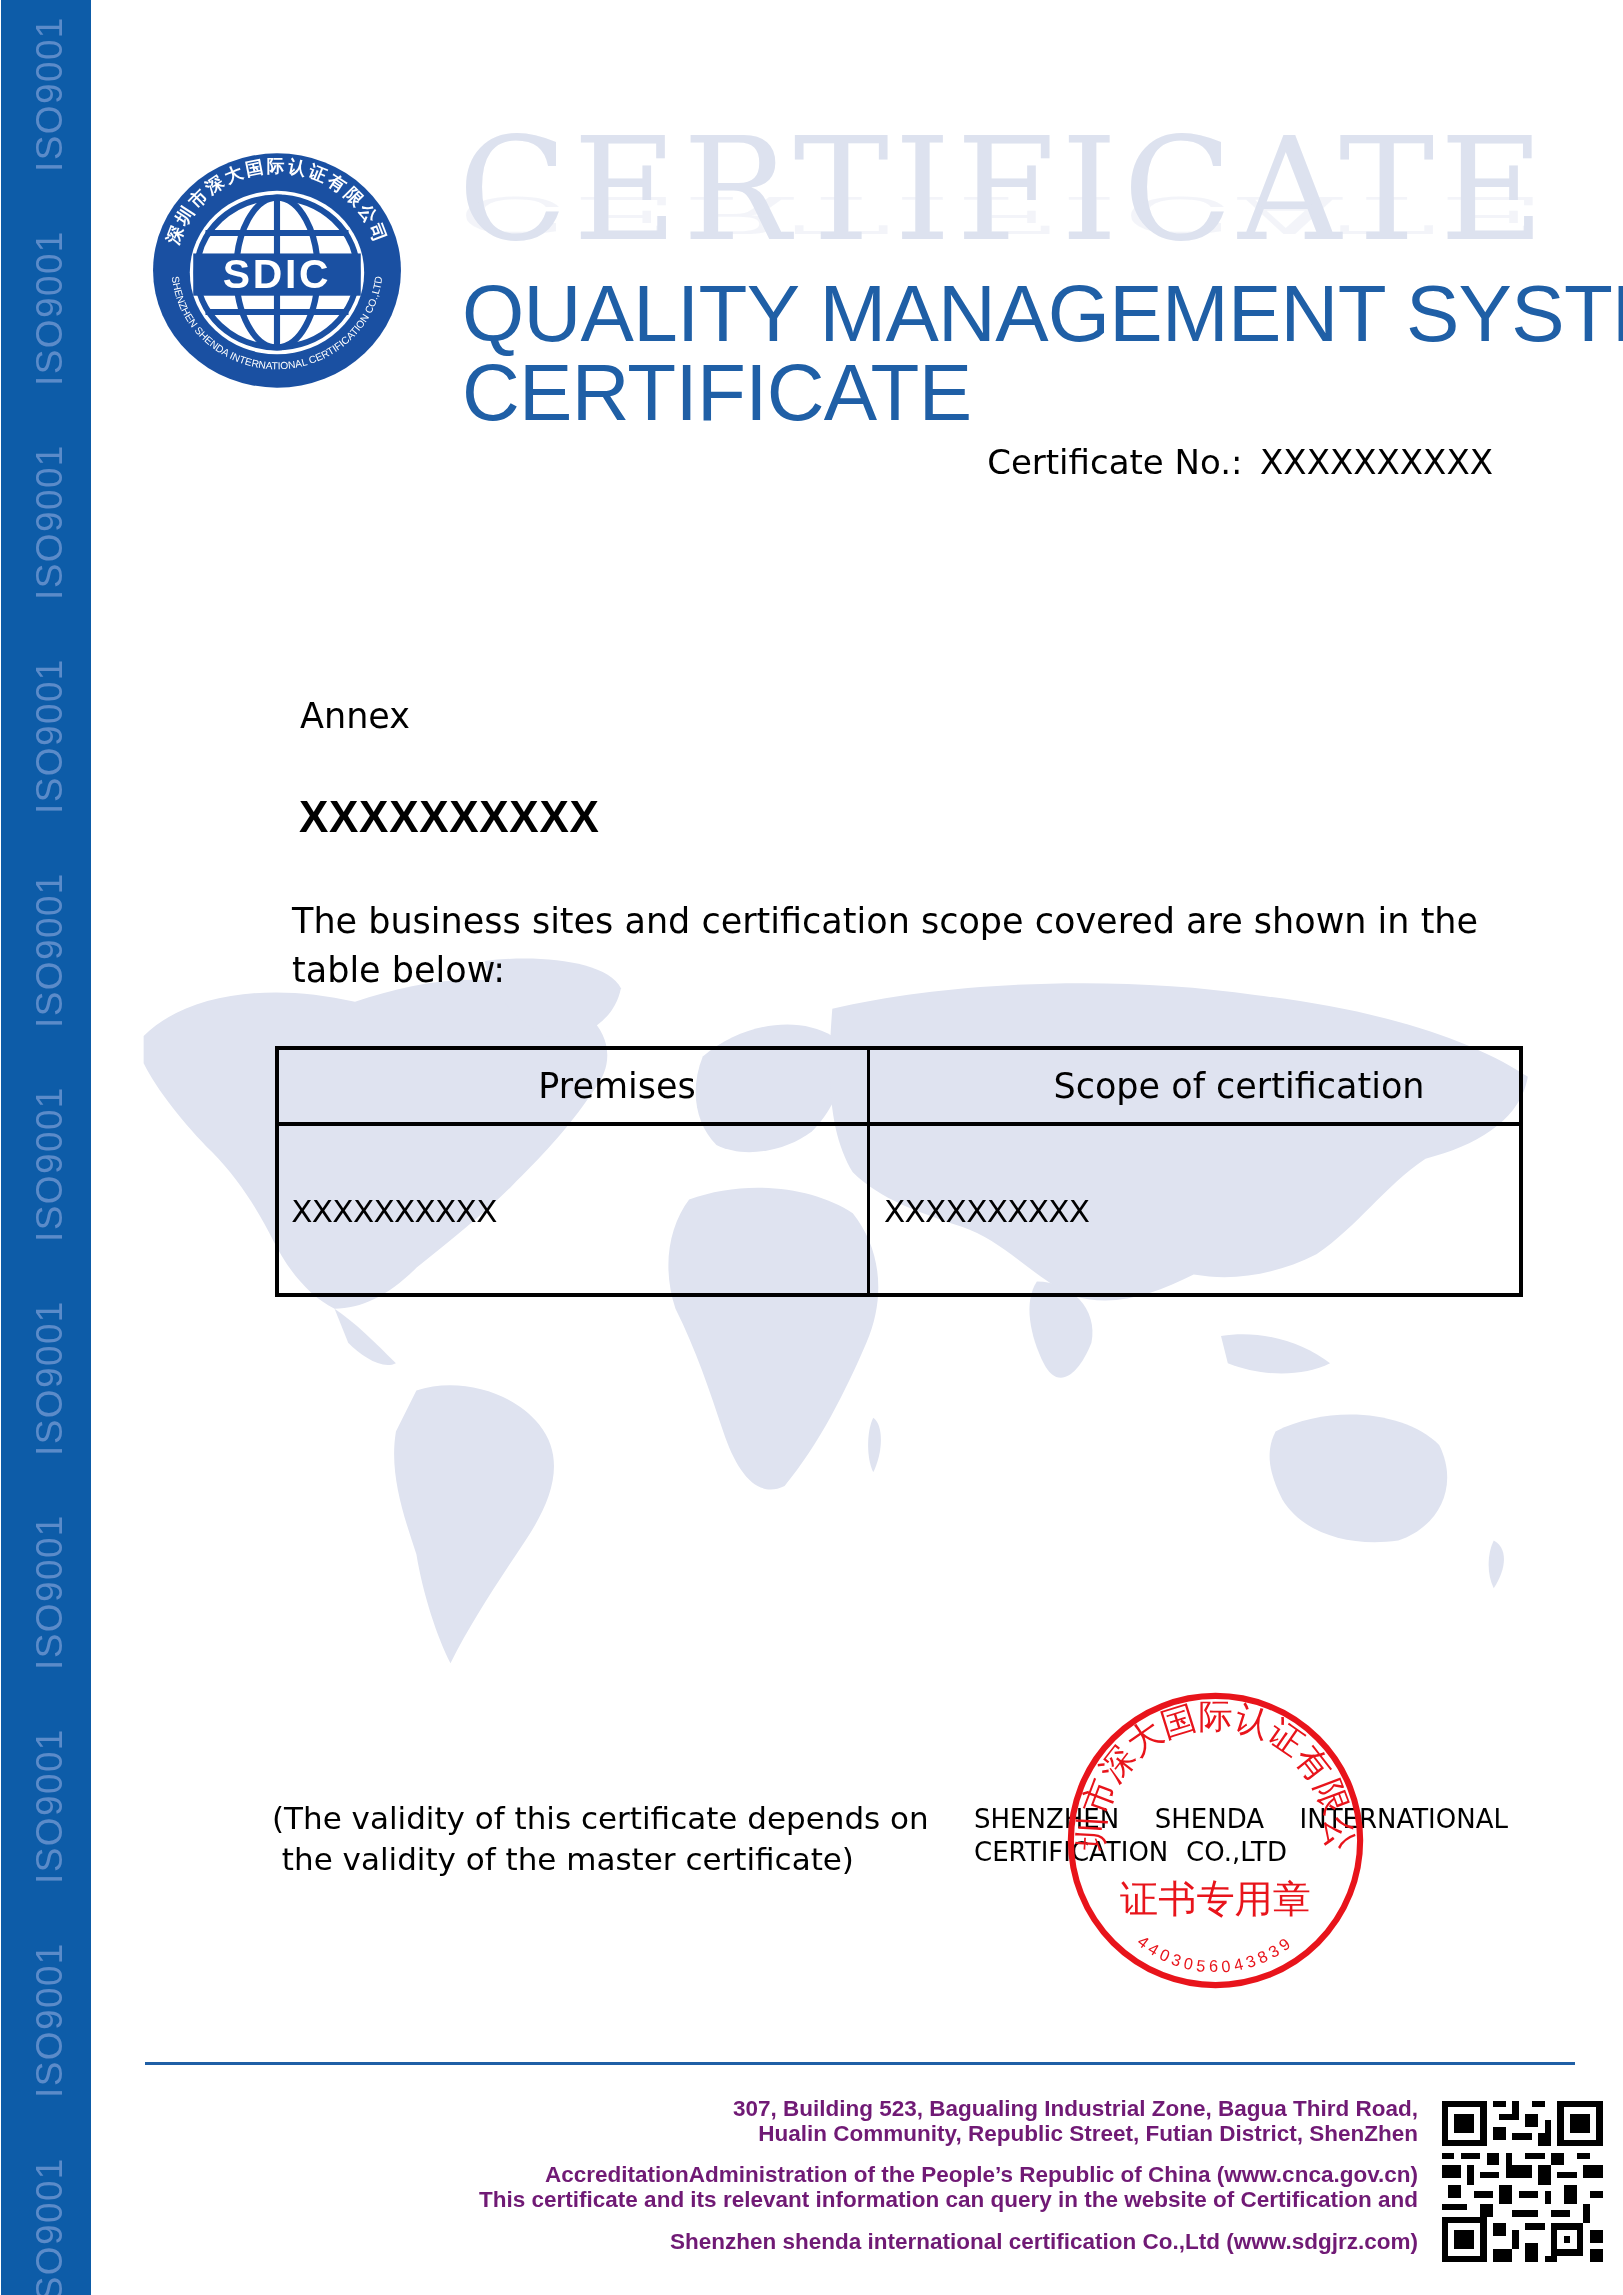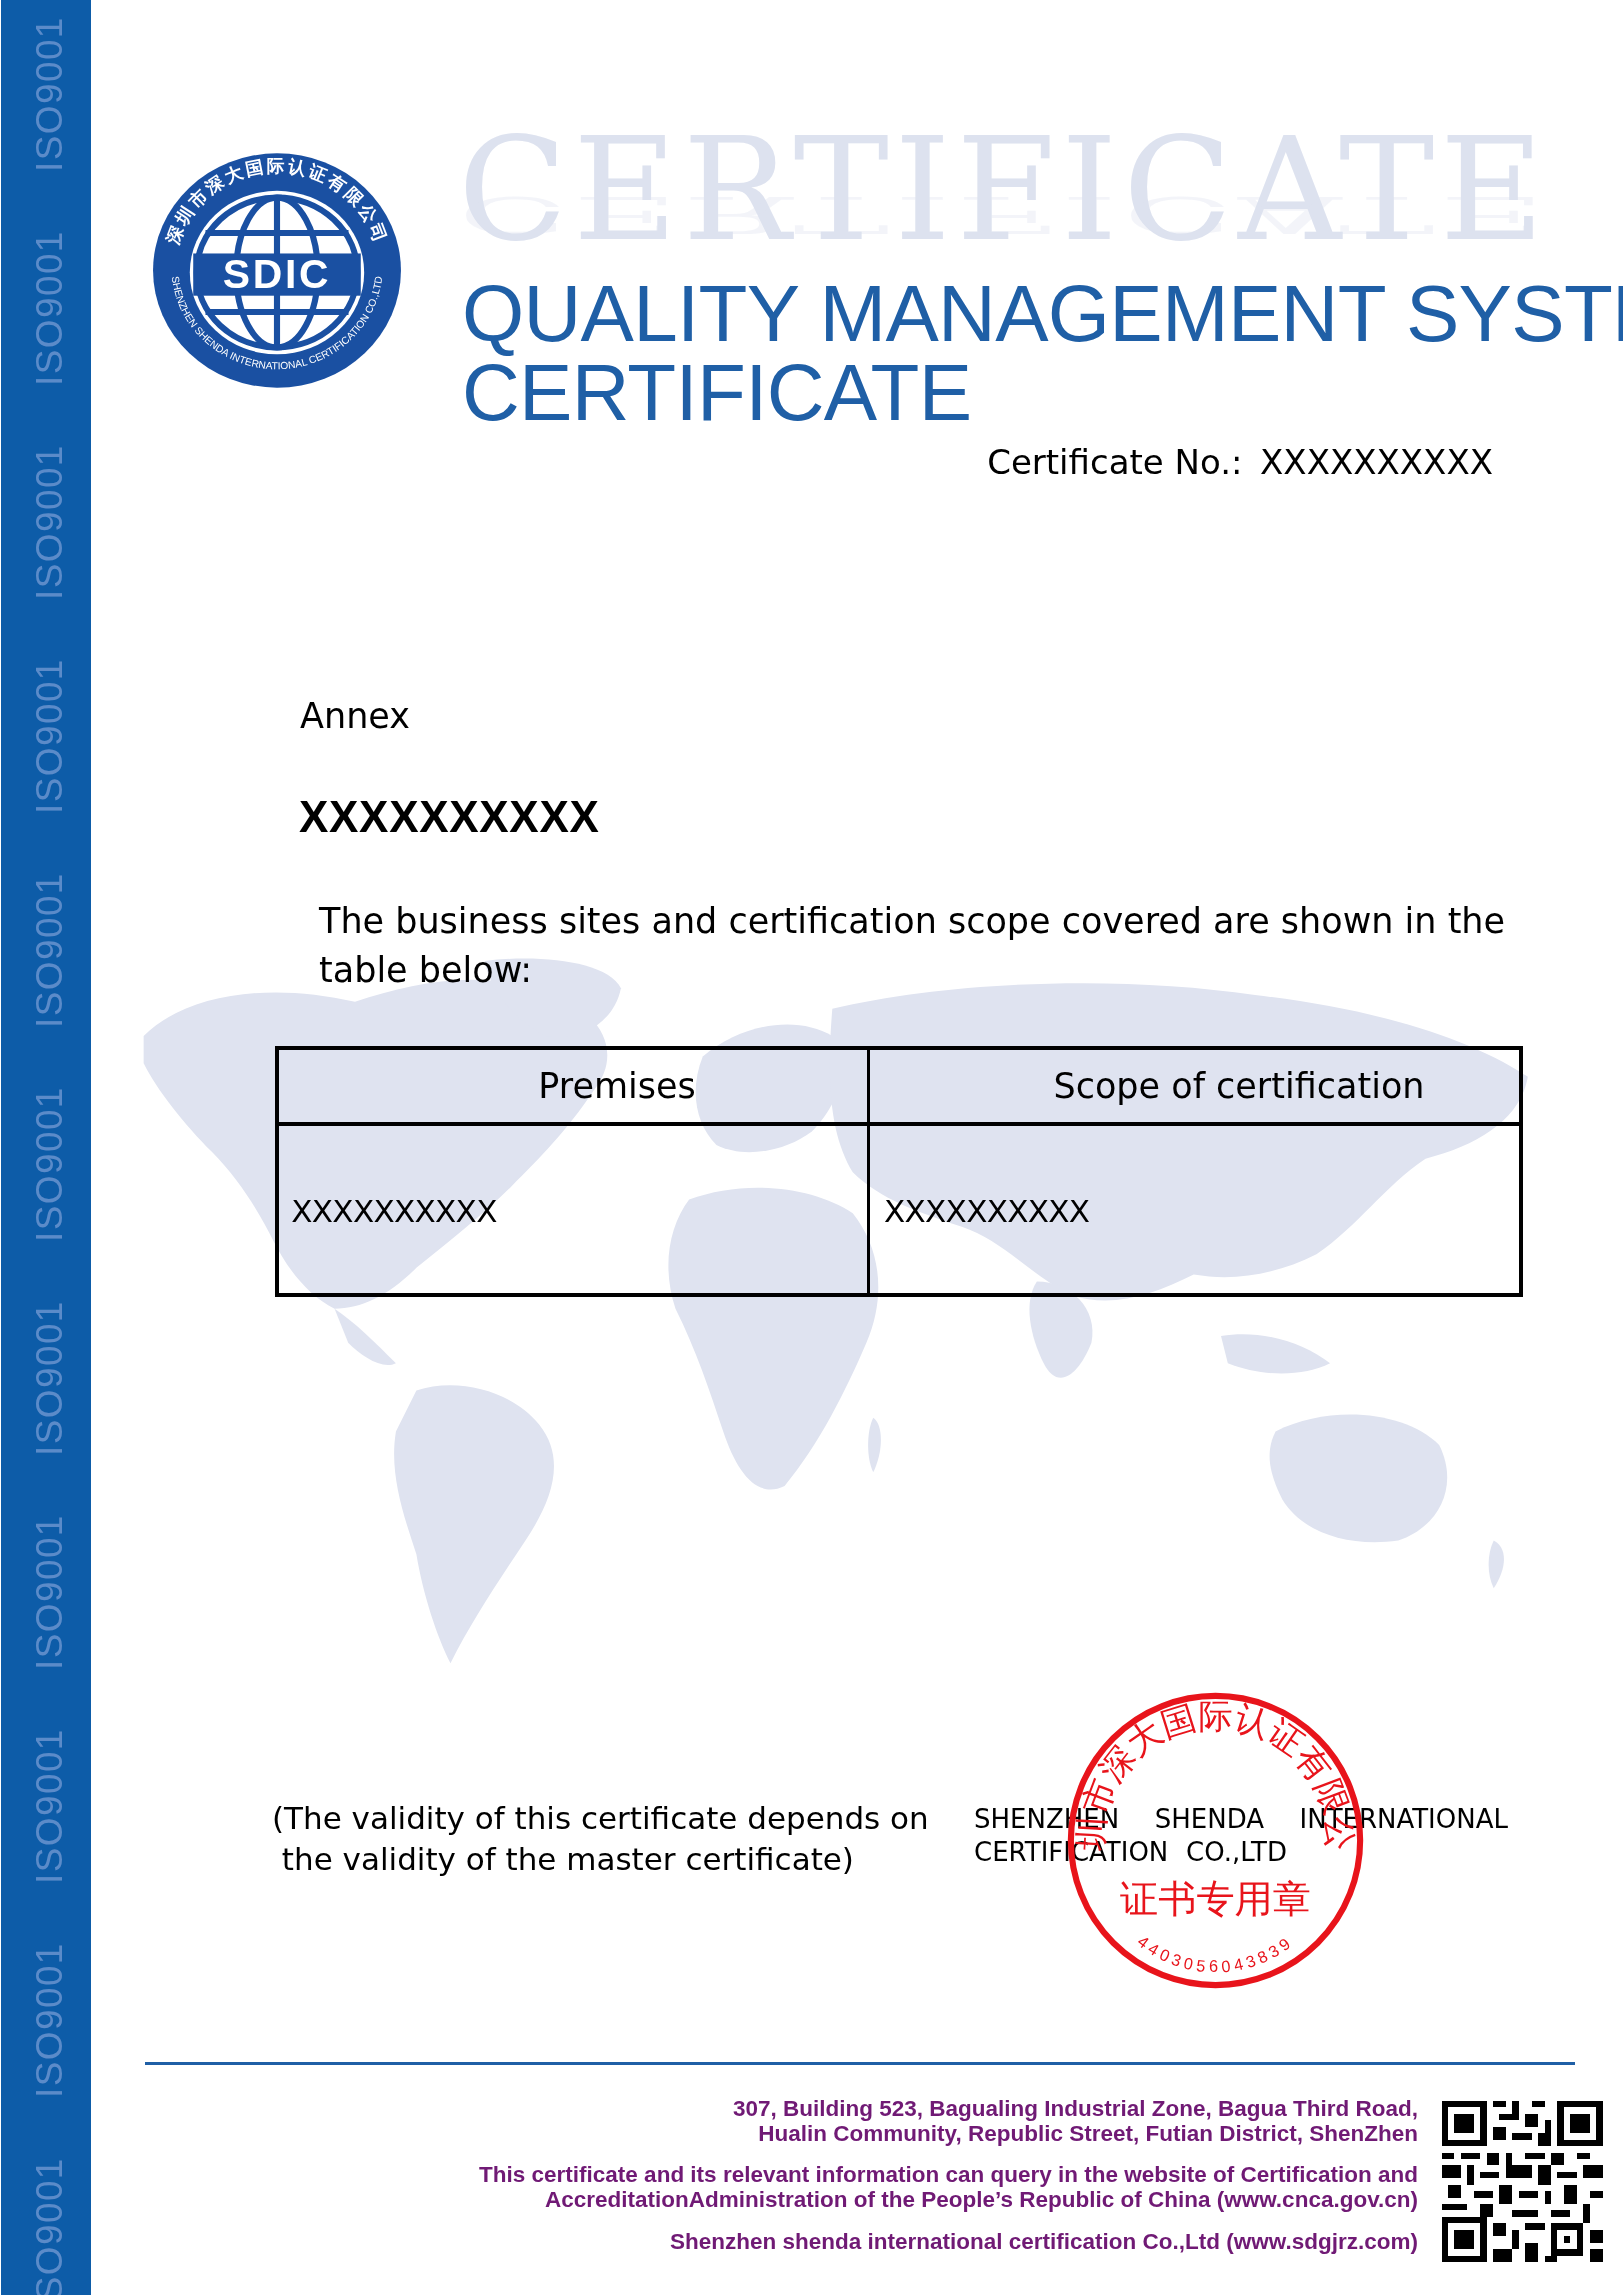--- a/index.html
+++ b/index.html
@@ -28,21 +28,21 @@
   #title1 { left:462px; top:271px; font-family:"Liberation Sans", sans-serif; font-size:80px;
             line-height:85px; color:#1f5fa6; white-space:nowrap; letter-spacing:-0.7px; }
   #title2 { left:462px; top:350px; font-family:"Liberation Sans", sans-serif; font-size:80px;
             line-height:85px; color:#1f5fa6; white-space:nowrap; letter-spacing:-0.7px; }
 
   #certno { right:130px; top:440px; font-size:34px; line-height:44px; white-space:nowrap;margin-left:28px; }
 
   #annex { left:300px; top:694px; font-size:35px; line-height:45px;text-align:center; }
   #org { left:299px; top:794px; font-family:"Liberation Sans", sans-serif; font-weight:bold;
          font-size:44px; line-height:45px; letter-spacing:0.7px; }
-  #intro { left:292px; top:897px; width:1227px; font-size:35px; line-height:49px;margin-left:27px; }
+  #intro { left:292px; top:897px; width:1227px; font-size:35px; line-height:49px; }
 
   
   #scope-table { left:275px; top:1046px; width:1248px; height:251px; border:4.1px solid #000;
                  box-sizing:border-box; border-collapse:collapse; }
   #scope-table .hdr { position:absolute; top:0; height:72px; display:flex; align-items:center;
                       justify-content:center; font-size:35px;padding-left:44px; }
   #scope-table .cell { position:absolute; top:76px; height:170px; display:flex; align-items:center;
                        font-size:31px; letter-spacing:-0.7px; }
   #scope-table .hline { position:absolute; left:0; right:0; top:72px; height:4.1px; background:#000; }
   #scope-table .vline { position:absolute; top:0; bottom:0; left:588px; width:3.4px; background:#000; }
@@ -171,22 +171,22 @@
     <textPath href="#serialArc" startOffset="50%" text-anchor="middle">4403056043839</textPath>
   </text>
 </svg>
 
 <div id="rule" class="abs"></div>
 
 <div id="footer" class="abs">
   <div>307, Building 523, Bagualing Industrial Zone, Bagua Third Road,</div>
   <div>Hualin Community, Republic Street, Futian District, ShenZhen</div>
   <div class="gap"></div>
+  <div>AccreditationAdministration of the People’s Republic of China (www.cnca.gov.cn)</div>
   <div>This certificate and its relevant information can query in the website of Certification and</div>
-  <div>AccreditationAdministration of the People’s Republic of China (www.cnca.gov.cn)</div>
   <div class="gap"></div>
   <div>Shenzhen shenda international certification Co.,Ltd (www.sdgjrz.com)</div>
 </div>
 
 <svg id="qr" class="abs" viewBox="0 0 25 25" shape-rendering="crispEdges">
   <rect width="25" height="25" fill="#fff"></rect>
   <g fill="#000">
     <rect x="0" y="0" width="7" height="7"></rect>
       <rect x="1" y="1" width="5" height="5" fill="#fff"></rect>
       <rect x="2" y="2" width="3" height="3"></rect>

